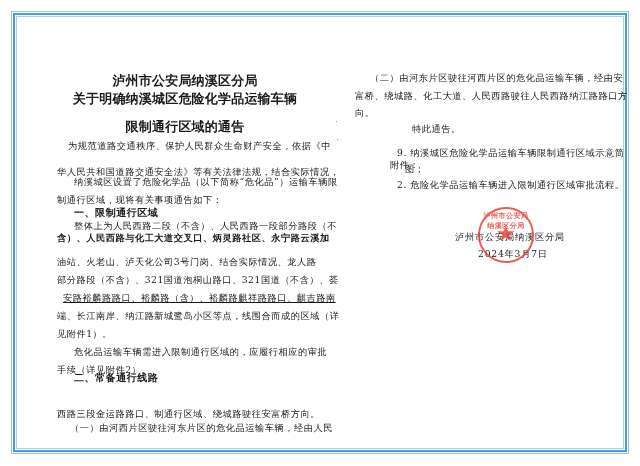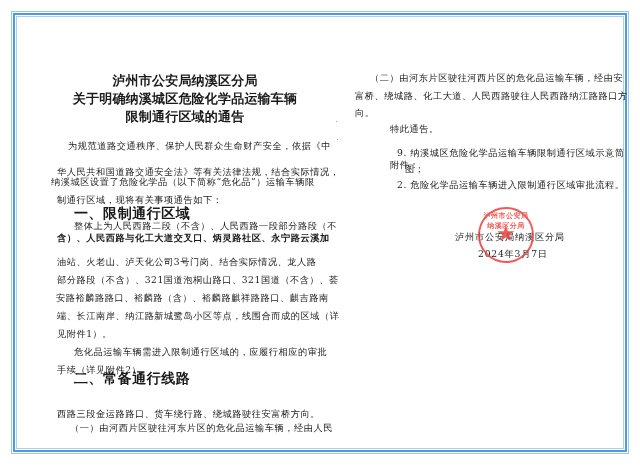--- a/index.html
+++ b/index.html
@@ -8,62 +8,62 @@
   .frame-outer { position:absolute; left:11px; top:11px; width:618px; height:443px;
                  border:1px solid #9cc8ee; box-sizing:border-box; }
   .frame-mid { position:absolute; left:13px; top:13px; width:614px; height:439px;
                border:2px solid #4a9be0; box-sizing:border-box; }
   .frame-inner { position:absolute; left:16px; top:16px; width:608px; height:433px;
                  border:1px solid #a9d0f2; box-sizing:border-box; }
   .title-line { position:absolute; left:40px; width:290px; text-align:center;
                 font-weight:bold; font-size:13px; line-height:17px; letter-spacing:0.2px; }
   .body-line { position:absolute; font-size:9.2px; line-height:12px; white-space:nowrap;
                letter-spacing:0.55px;text-align:center; }
-  .heading { font-weight:bold; font-family:"DejaVu Sans","Liberation Sans",sans-serif; font-size:14px; }
+  .heading { font-weight:bold; font-family:"DejaVu Sans","Liberation Sans",sans-serif; font-size:10px; }
   .stamp { position:absolute; left:478px; top:207px; width:56px; height:56px;
            border:2px solid #e8413b; border-radius:50%; box-sizing:border-box; opacity:0.85; }
   .stamp-star { position:absolute; left:16px; top:14px; font-size:22px; line-height:22px; color:#e8413b; }
   .stamp-arc { position:absolute; left:2px; top:2px; width:48px; font-size:7px; color:#e8413b;
                text-align:center; font-weight:bold; letter-spacing:0.5px; }
   .sign { position:absolute; font-size:9.2px; letter-spacing:0.8px; white-space:nowrap; }
   .dot { position:absolute; width:1px; height:1px; background:#999; }
 </style>
 </head>
 <body>
 
 <div class="frame-outer"></div>
 <div class="frame-mid"></div>
 <div class="frame-inner"></div>
 
 <div class="title-line" style="top:72px;">泸州市公安局纳溪区分局</div>
 <div class="title-line" style="top:90px;">关于明确纳溪城区危险化学品运输车辆</div>
-<div class="title-line" style="top:108px;">限制通行区域的通告</div>
+<div class="title-line" style="top:118px;">限制通行区域的通告</div>
 
 <div class="body-line" style="left:68px;top:140px;">为规范道路交通秩序、保护人民群众生命财产安全，依据《中</div>
 <div class="body-line" style="left:57px;top:166px;">华人民共和国道路交通安全法》等有关法律法规，结合实际情况，</div>
-<div class="body-line" style="left:51px;top:176px;">纳溪城区设置了危险化学品（以下简称“危化品”）运输车辆限</div>
+<div class="body-line" style="left:74px;top:176px;">纳溪城区设置了危险化学品（以下简称“危化品”）运输车辆限</div>
 <div class="body-line" style="left:57px;top:194px;">制通行区域，现将有关事项通告如下：</div>
 <div class="body-line heading" style="left:74px;top:207px;">一、限制通行区域</div>
 <div class="body-line" style="left:74px;top:220px;">整体上为人民西路二段（不含）、人民西路一段部分路段（不</div>
 <div class="body-line" style="left:57px;top:232px;font-weight:bold;">含）、人民西路与化工大道交叉口、炳灵路社区、永宁路云溪加</div>
 <div class="body-line" style="left:57px;top:256px;">油站、火老山、泸天化公司3号门岗、结合实际情况、龙人路</div>
 <div class="body-line" style="left:57px;top:274px;">部分路段（不含）、321国道泡桐山路口、321国道（不含）、荟</div>
-<div class="body-line" style="left:56px;top:292px;">安路裕麟路路口、裕麟路（含）、裕麟路麒祥路路口、麒吉路南</div>
+<div class="body-line" style="left:63px;top:292px;text-decoration:underline;">安路裕麟路路口、裕麟路（含）、裕麟路麒祥路路口、麒吉路南</div>
 <div class="body-line" style="left:57px;top:310px;">端、长江南岸、纳江路新城鹭岛小区等点，线围合而成的区域（详</div>
 <div class="body-line" style="left:57px;top:328px;">见附件1）。</div>
 <div class="body-line" style="left:74px;top:346px;">危化品运输车辆需进入限制通行区域的，应履行相应的审批</div>
 <div class="body-line" style="left:57px;top:364px;">手续（详见附件2）。</div>
 <div class="body-line heading" style="left:74px;top:372px;">二、常备通行线路</div>
 <div class="body-line" style="left:70px;top:390px;margin-top:32px;">（一）由河西片区驶往河东片区的危化品运输车辆，经由人民</div>
-<div class="body-line" style="left:57px;top:408px;">西路三段金运路路口、货车绕行路、绕城路驶往安富桥方向。</div>
+<div class="body-line" style="left:57px;top:408px;">西路三段金运路路口、制通行区域、绕城路驶往安富桥方向。</div>
 
 <div class="body-line" style="left:370px;top:72px;">（二）由河东片区驶往河西片区的危化品运输车辆，经由安</div>
 <div class="body-line" style="left:355px;top:90px;">富桥、绕城路、化工大道、人民西路驶往人民西路纳江路路口方</div>
 <div class="body-line" style="left:355px;top:107px;">向。</div>
-<div class="body-line" style="left:366px;top:123px;padding-left:24px;">特此通告。</div>
+<div class="body-line" style="left:388px;top:123px;padding-left:24px;">特此通告。</div>
 
 <div class="body-line" style="left:390px;top:147px;margin-top:12px;">附件：</div>
 <div class="body-line" style="left:397px;top:147px;">9. 纳溪城区危险化学品运输车辆限制通行区域示意简</div>
 <div class="body-line" style="left:405px;top:163px;">图；</div>
 <div class="body-line" style="left:397px;top:179px;">2. 危险化学品运输车辆进入限制通行区域审批流程。</div>
 
 <div class="dot" style="left:336px;top:121px;"></div>
 <div class="dot" style="left:337px;top:139px;"></div>
 
 <div class="sign" style="left:455px;top:231px;">泸州市公安局纳溪区分局</div>

